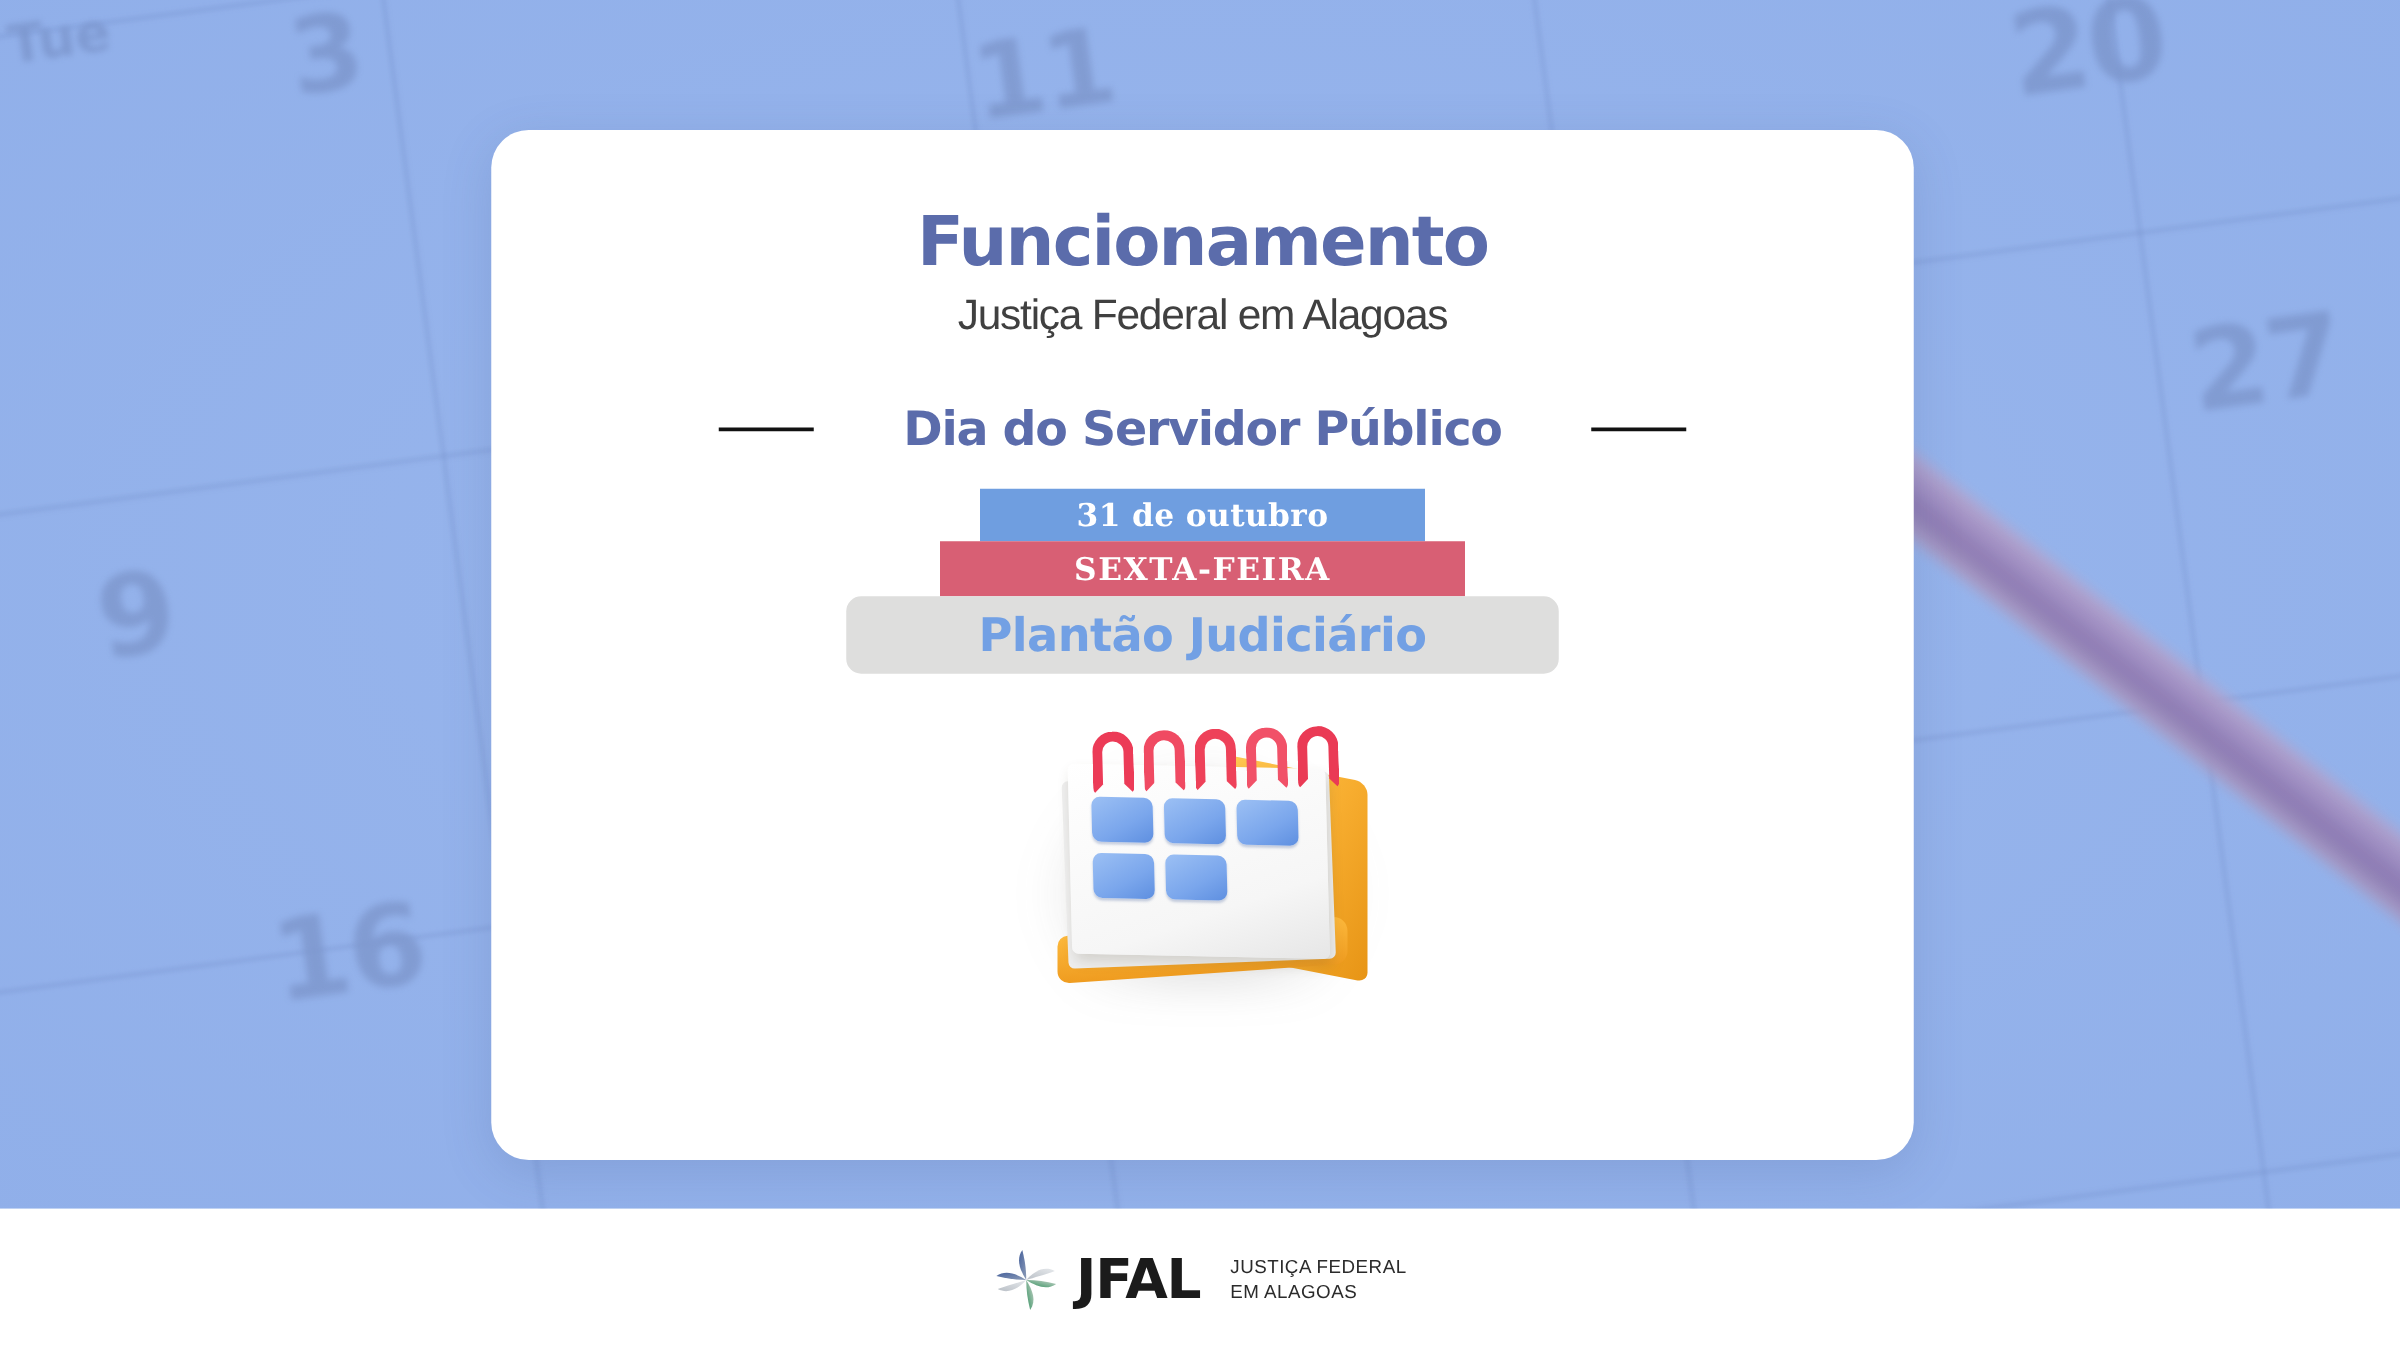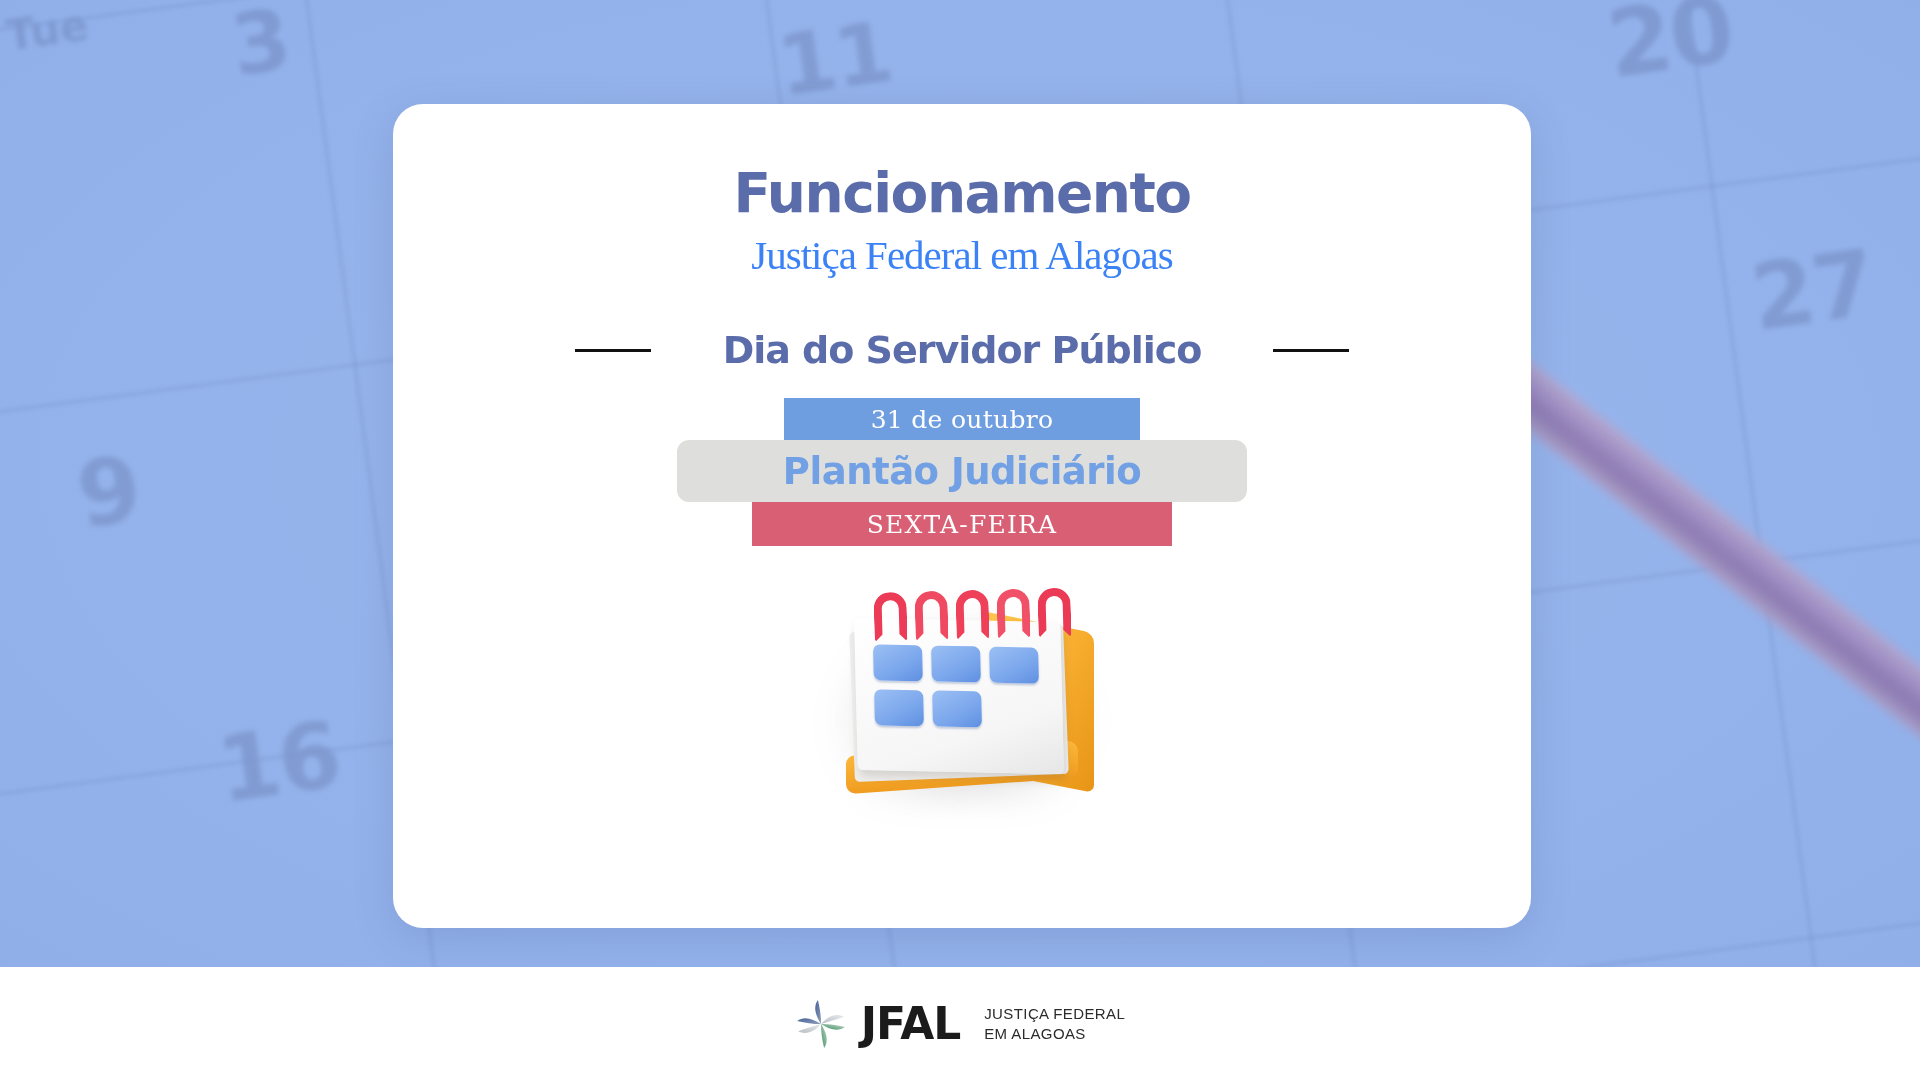--- a/index.html
+++ b/index.html
@@ -96,24 +96,24 @@
     margin-top:62px;
     font-family:"DejaVu Sans", sans-serif;
     font-size:55px;
     font-weight:700;
     color:#5b6cab;
     letter-spacing:-1.5px;
     line-height:1;
   }
   .subtitle {
     margin-top:14px;
-    font-family:Liberation Serif, serif;
-    font-size:41px;
+    font-family:Liberation Sans, sans-serif;
+    font-size:34px;
     font-weight:400;
-    color:#3b82f6;
+    color:#404040;
     letter-spacing:-1px;
     line-height:1;
   }
 
   
   .headline-row {
     margin-top:52px;
     display:flex;
     align-items:center;
     justify-content:center;
@@ -141,21 +141,21 @@
     flex-direction:column;
     align-items:center;
     width:100%;
   }
   .badge {
     display:flex;
     align-items:center;
     justify-content:center;
     color:#ffffff;
     font-family:"DejaVu Serif", serif;
-    font-weight:400;
+    font-weight:700;
   }
   .badge-date {
     width:356px; height:42px;
     background:#6f9ee0;
     font-size:25px;
     letter-spacing:.3px;
   }
   .badge-weekday {
     width:420px; height:44px;
     background:#d85f74;
@@ -327,22 +327,22 @@
     <div class="subtitle">Justiça Federal em Alagoas</div>
 
     <div class="headline-row">
       <div class="rule"></div>
       <div class="headline">Dia do Servidor Público</div>
       <div class="rule"></div>
     </div>
 
     <div class="badges">
       <div class="badge badge-date">31 de outubro</div>
+      <div class="badge badge-weekday">SEXTA-FEIRA</div>
       <div class="badge badge-duty">Plantão Judiciário</div>
-      <div class="badge badge-weekday">SEXTA-FEIRA</div>
     </div>
 
     <div class="calendar-wrap">
       <div class="cal-glow"></div>
       <div class="cal-back"></div>
       <div class="cal-base"></div>
       <div class="cal-sheet-back"></div>
       <div class="cal-face"></div>
       <div class="cal-squares">
         <div class="cal-sq"></div>

